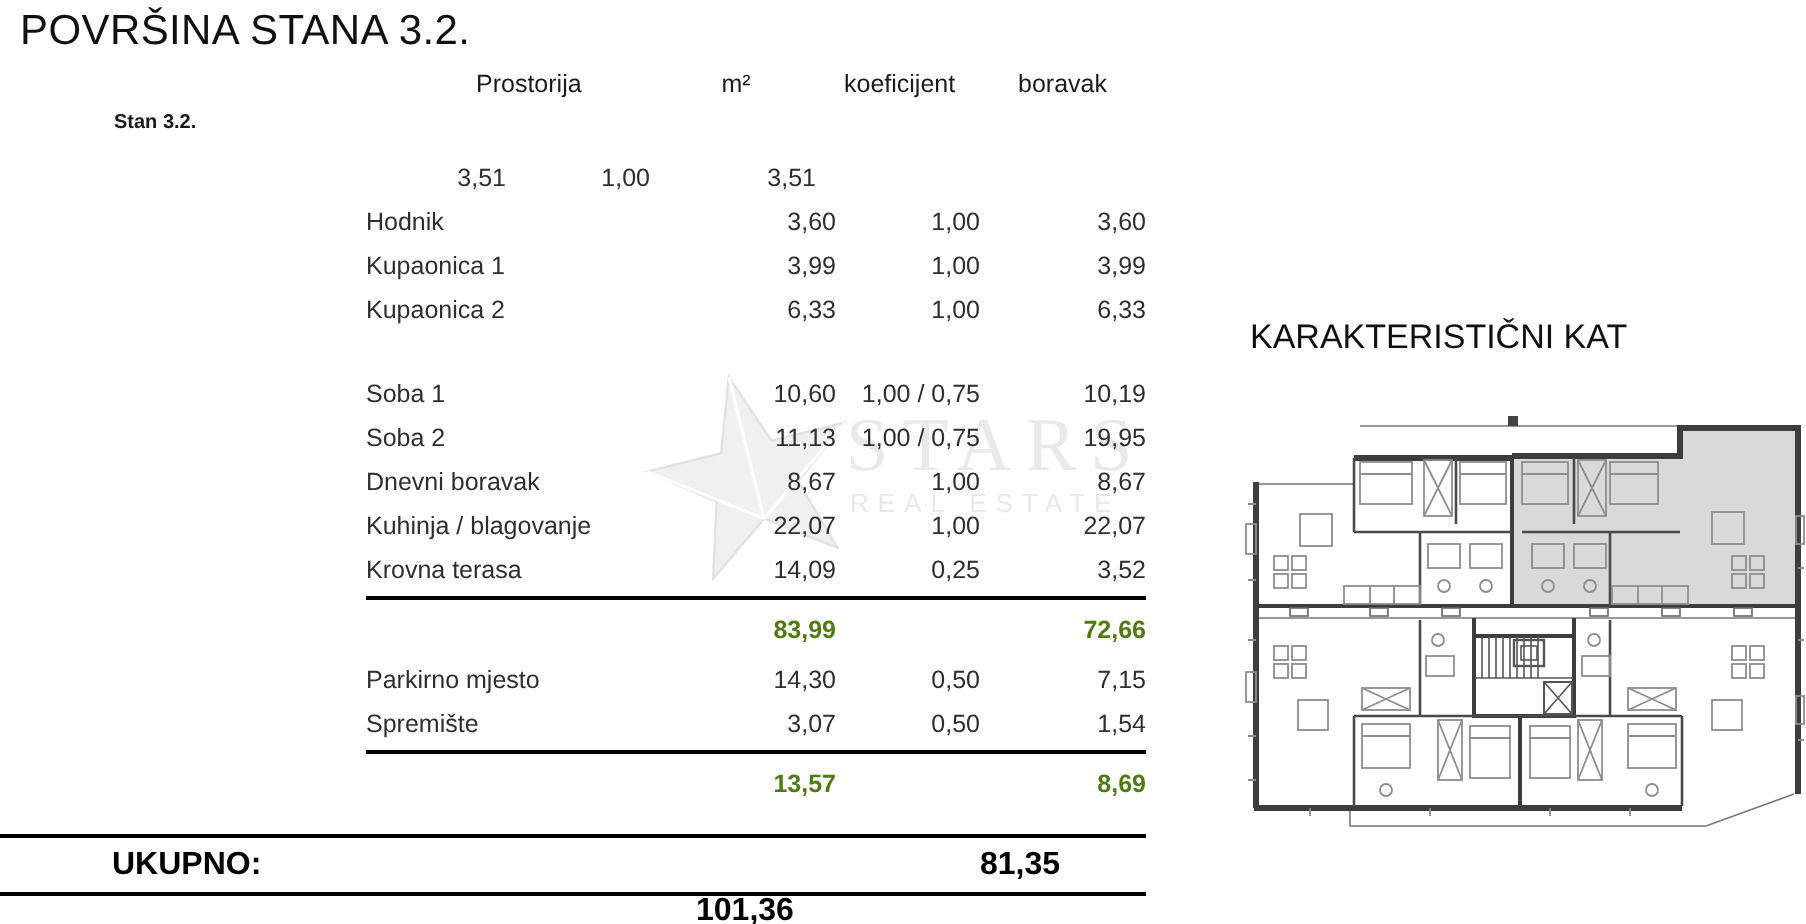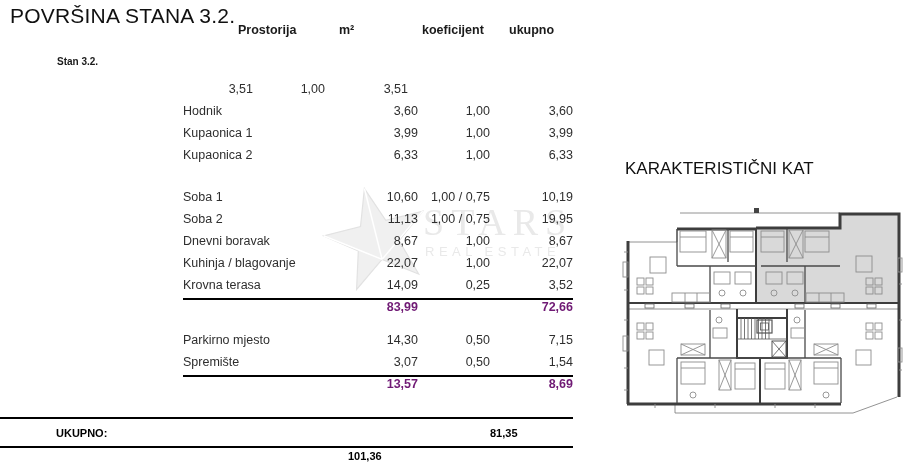--- a/index.html
+++ b/index.html
@@ -3,60 +3,60 @@
 <meta charset="utf-8">
 <style>
   html,body{margin:0;padding:0;background:#fff;}
   #page{position:relative;width:903px;height:462px;background:#fff;overflow:hidden;
         font-family:"Liberation Sans",sans-serif;color:#222;}
   .abs{position:absolute;}
 
   #title{left:10px;top:4px;font-size:21px;color:#101010;letter-spacing:0.2px;}
   #group-label{left:57px;top:56px;font-size:10px;font-weight:bold;color:#1a1a1a;}
 
-  .hdr{top:23px;font-size:12.5px;font-weight:bold;color:#1a1a1a;}
+  .hdr{top:35px;font-size:12.5px;font-weight:normal;color:#1a1a1a;}
   #hdr-room{left:238px;}
-  #hdr-m2{left:339px;width:58px;text-align:left;}
+  #hdr-m2{left:339px;width:58px;text-align:center;}
   #hdr-koef{left:422px;}
   #hdr-total{left:509px;}
 
   #table-main{left:183px;top:78px;width:390px;z-index:2;}
   #table-extra{left:183px;top:329px;width:390px;z-index:2;}
   .trow{display:flex;height:22px;align-items:center;font-size:12.5px;color:#2e2e2e;}
   #rows-main .trow:nth-child(5){margin-top:20px;}
   .c-room{width:165px;}
   .c-m2{width:70px;text-align:right;}
   .c-koef{width:72px;text-align:right;}
   .c-total{width:83px;text-align:right;}
   .subline{border-top:2px solid #000;margin-top:2px;}
-  .subrow{display:flex;height:22px;align-items:flex-start;font-size:12.5px;font-weight:bold;color:#701a75;}
+  .subrow{display:flex;height:22px;align-items:flex-end;font-size:12.5px;font-weight:bold;color:#4d7c0f;}
 
   #grand{left:0;top:417px;width:573px;height:27px;border-top:2px solid #000;border-bottom:2px solid #000;
-         display:flex;align-items:center;font-size:11px;font-weight:bold;color:#000;z-index:2;}
+         display:flex;align-items:center;font-size:16px;font-weight:bold;color:#000;z-index:2;}
   #grand .g-label{width:348px;padding-left:56px;box-sizing:border-box;}
   #grand .g-m2{width:70px;text-align:left;margin-top:47px;}
   #grand .g-koef{width:72px;}
   #grand .g-total{width:83px;text-align:left;}
 
   #watermark{left:303px;top:183px;width:262px;height:112px;z-index:0;}
 
   #plan-title{left:625px;top:159px;font-size:17px;color:#101010;}
   #floor-plan{left:615px;top:200px;}
 </style>
 </head>
 <body>
 
 <div id="page">
 
   <div class="abs" id="title">POVRŠINA STANA 3.2.</div>
 
   <div class="abs hdr" id="hdr-room">Prostorija</div>
   <div class="abs hdr" id="hdr-m2">m²</div>
   <div class="abs hdr" id="hdr-koef">koeficijent</div>
-  <div class="abs hdr" id="hdr-total">ukupno</div>
+  <div class="abs hdr" id="hdr-total">boravak</div>
 
   <div class="abs" id="group-label">Stan 3.2.</div>
 
   <div class="abs" id="watermark">
     <svg width="262" height="112" viewBox="0 0 262 112">
       <g transform="translate(74,56) rotate(-14)">
         <path d="M0,-52 L13,-16 L51,-16 L21,7 L32,44 L0,21 L-32,44 L-21,7 L-51,-16 L-13,-16 Z" fill="#f0f0f0" stroke="#e2e2e2" stroke-width="1.2"></path>
         <path d="M0,-52 L0,21 M-51,-16 L0,21 M51,-16 L0,21" stroke="#ffffff" stroke-width="1.5" fill="none"></path>
       </g>
       <text x="120" y="52" font-family="Liberation Serif, serif" font-size="38" letter-spacing="7" fill="#e9e9e9">STARS</text>

